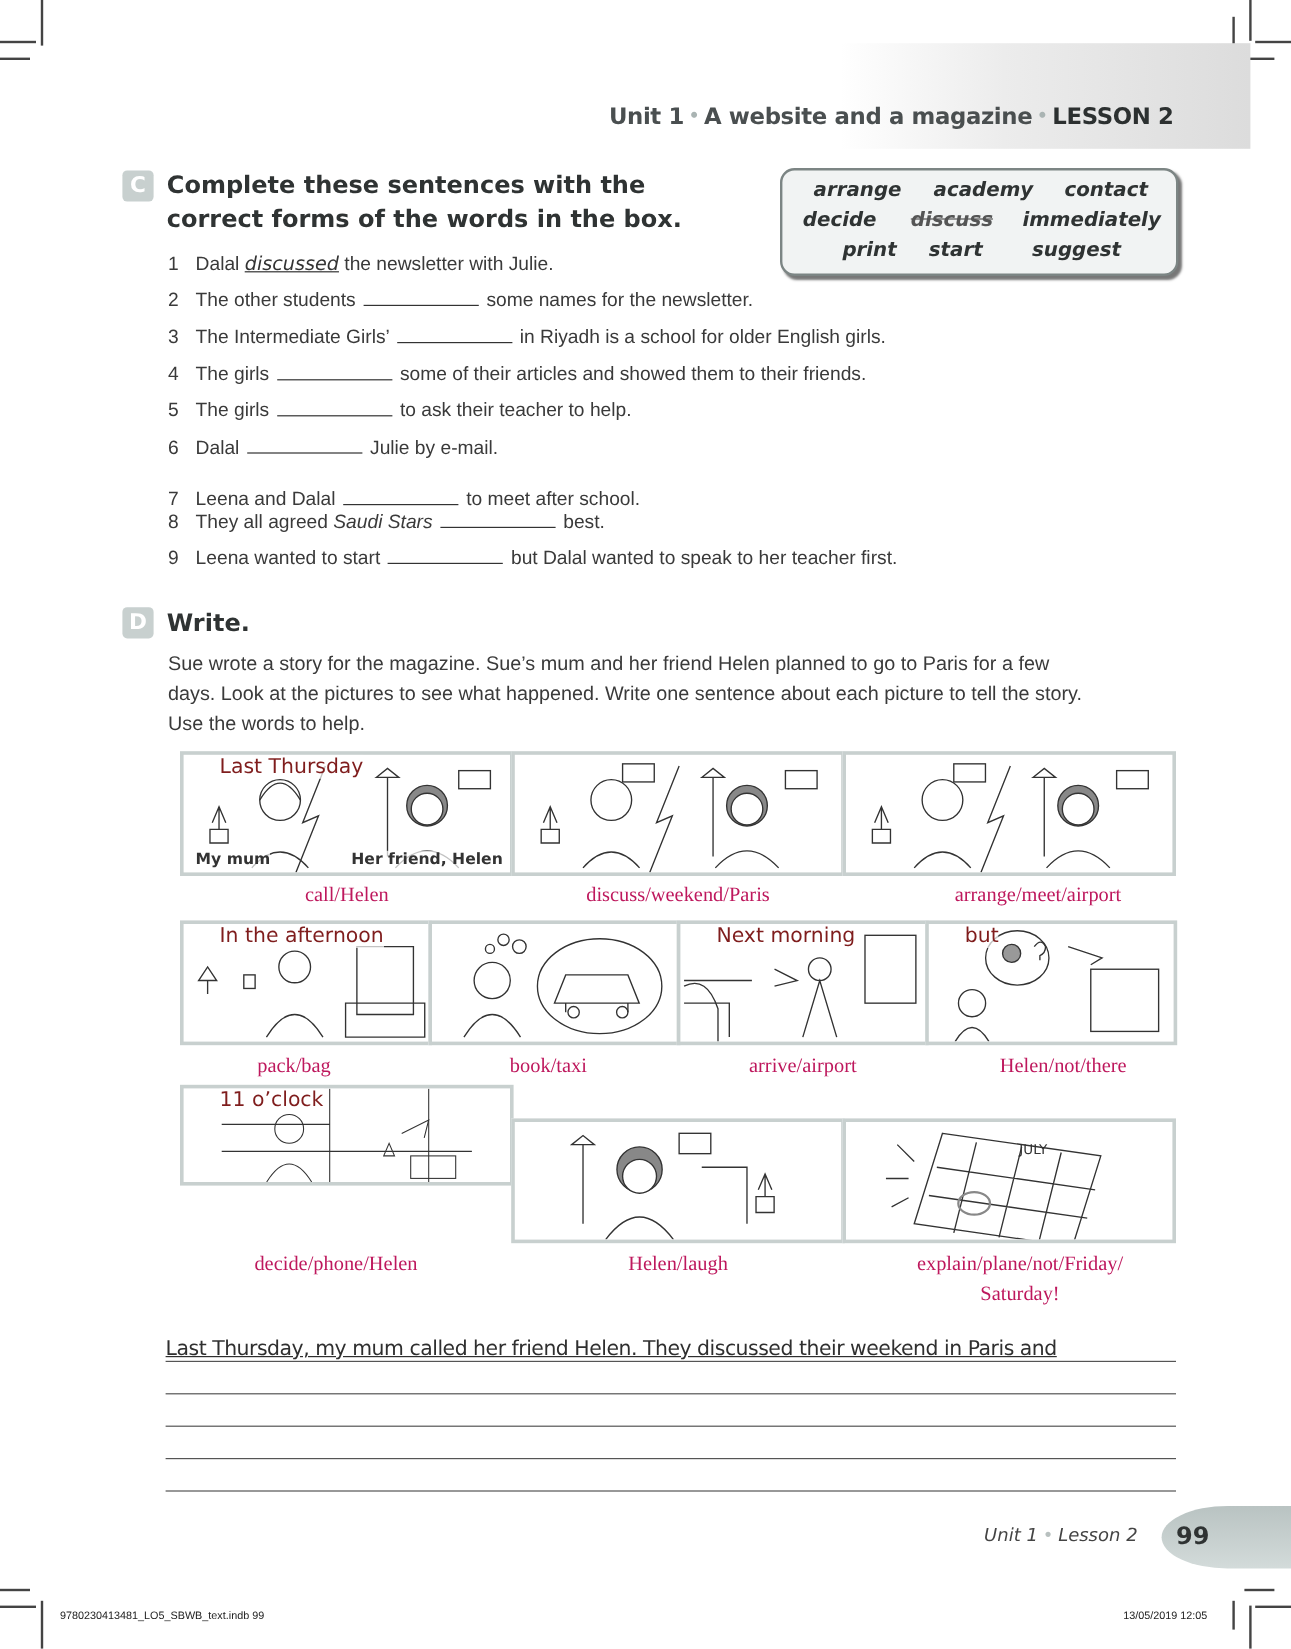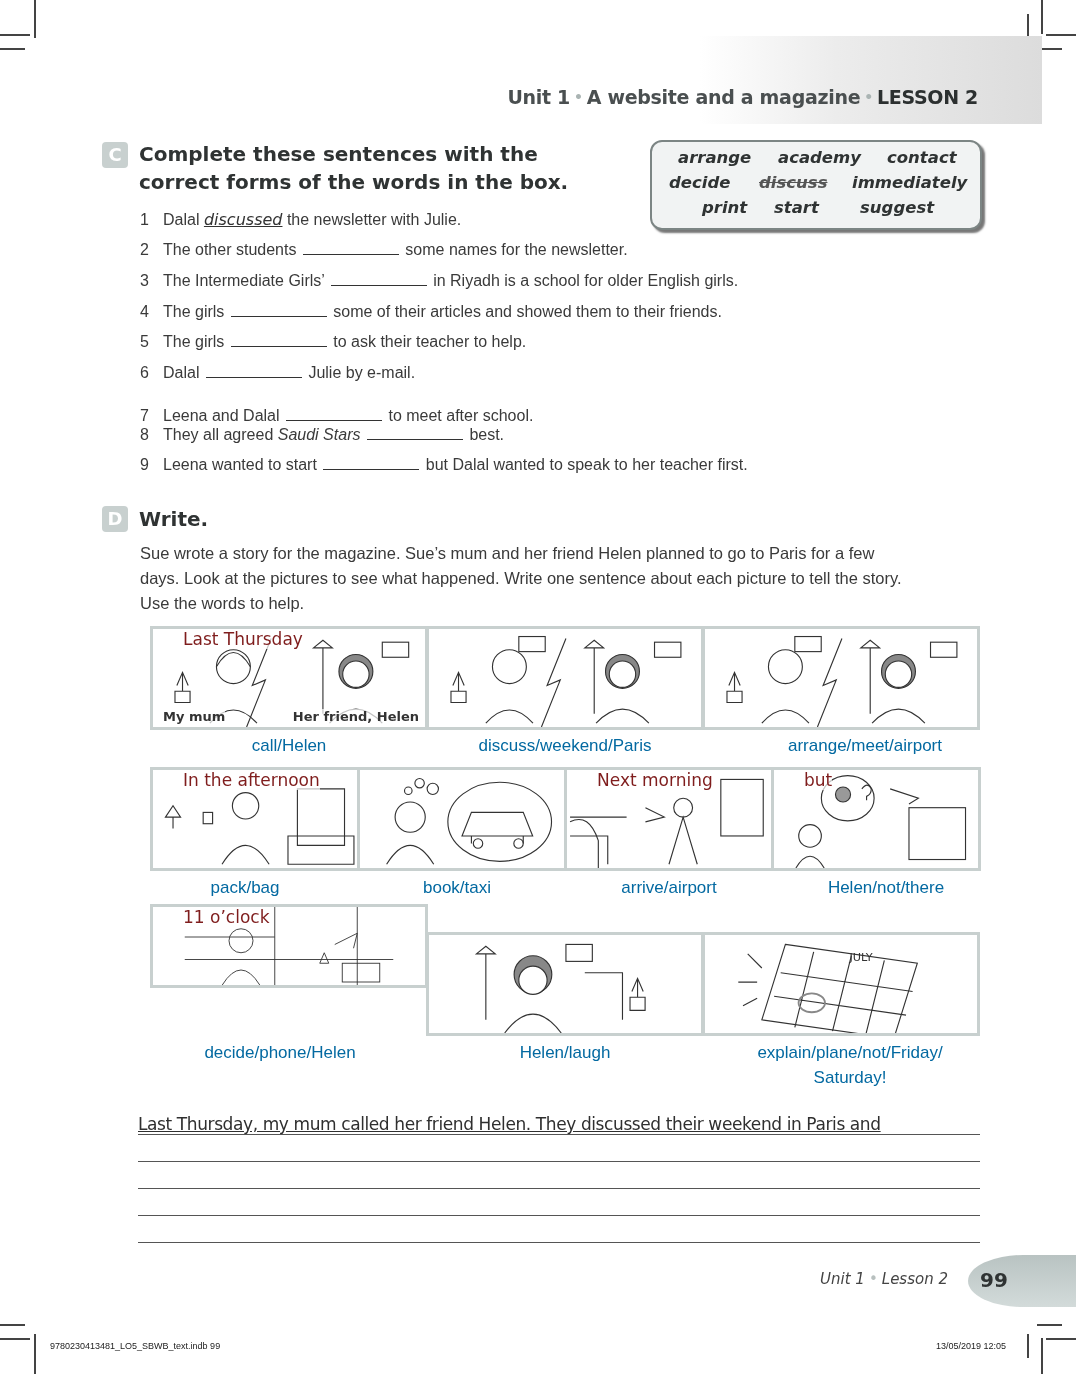--- a/index.html
+++ b/index.html
@@ -18,21 +18,21 @@
   .items{position:absolute;left:140px;top:208px;width:820px;}
   .item{position:absolute;left:0;font-size:16px;color:#3a3a3a;white-space:nowrap;font-family:"Liberation Sans",sans-serif;}
   .item .num{display:inline-block;width:23px;}
   .blank{display:inline-block;width:96px;border-bottom:1.3px solid #333;height:14px;vertical-align:baseline;margin:0 2px;}
   .answer{font-family:"DejaVu Sans",sans-serif;text-decoration:underline;font-style:italic;color:#333;}
   .intro{position:absolute;left:140px;top:541px;width:845px;font-size:16.5px;line-height:25px;color:#3a3a3a;}
   .panel{position:absolute;border:3px solid #c8d0cf;background:#fff;box-sizing:border-box;overflow:hidden;}
   .panel svg{position:absolute;left:0;top:0;width:100%;height:100%;}
   .panel .cap{position:absolute;left:6px;top:0;font-size:17px;color:#7f1d1d;background:rgba(255,255,255,0.7);font-family:"DejaVu Sans",sans-serif;margin-left:24px;}
   .panel .lbl{position:absolute;bottom:3px;font-size:13px;font-weight:bold;color:#333;font-family:"DejaVu Sans",sans-serif;background:rgba(255,255,255,.7);}
-  .clue{position:absolute;text-align:center;font-size:17px;color:#0369a1;font-family:Liberation Sans, sans-serif;line-height:25px;}
+  .clue{position:absolute;text-align:center;font-size:17px;color:#be185d;font-family:Liberation Serif, serif;line-height:25px;}
   .wline{position:absolute;left:138px;width:842px;height:0;border-top:1.5px solid #555;}
   .hand{position:absolute;left:138px;top:1114px;font-family:"DejaVu Sans",sans-serif;font-size:17px;color:#2f2f2f;text-decoration:underline;letter-spacing:-0.4px;white-space:nowrap;}
   .footer-oval{position:absolute;left:968px;top:1255px;width:110px;height:52px;border-radius:50% 0 0 50%;background:linear-gradient(180deg,#b9c3c2,#d3dbda);}
   .footer-num{position:absolute;left:980px;top:1268px;font-size:20px;font-weight:bold;color:#2f3333;font-family:"DejaVu Sans",sans-serif;}
   .footer-text{position:absolute;right:128px;top:1270px;font-size:15px;font-style:italic;color:#444;font-family:"DejaVu Sans",sans-serif;}
   .footer-text .dot{color:#b8c0bf;margin:0 4px;}
   .slug{position:absolute;top:1341px;font-size:9px;color:#222;font-family:"Liberation Sans",sans-serif;}
 </style>
 </head>
 <body>

